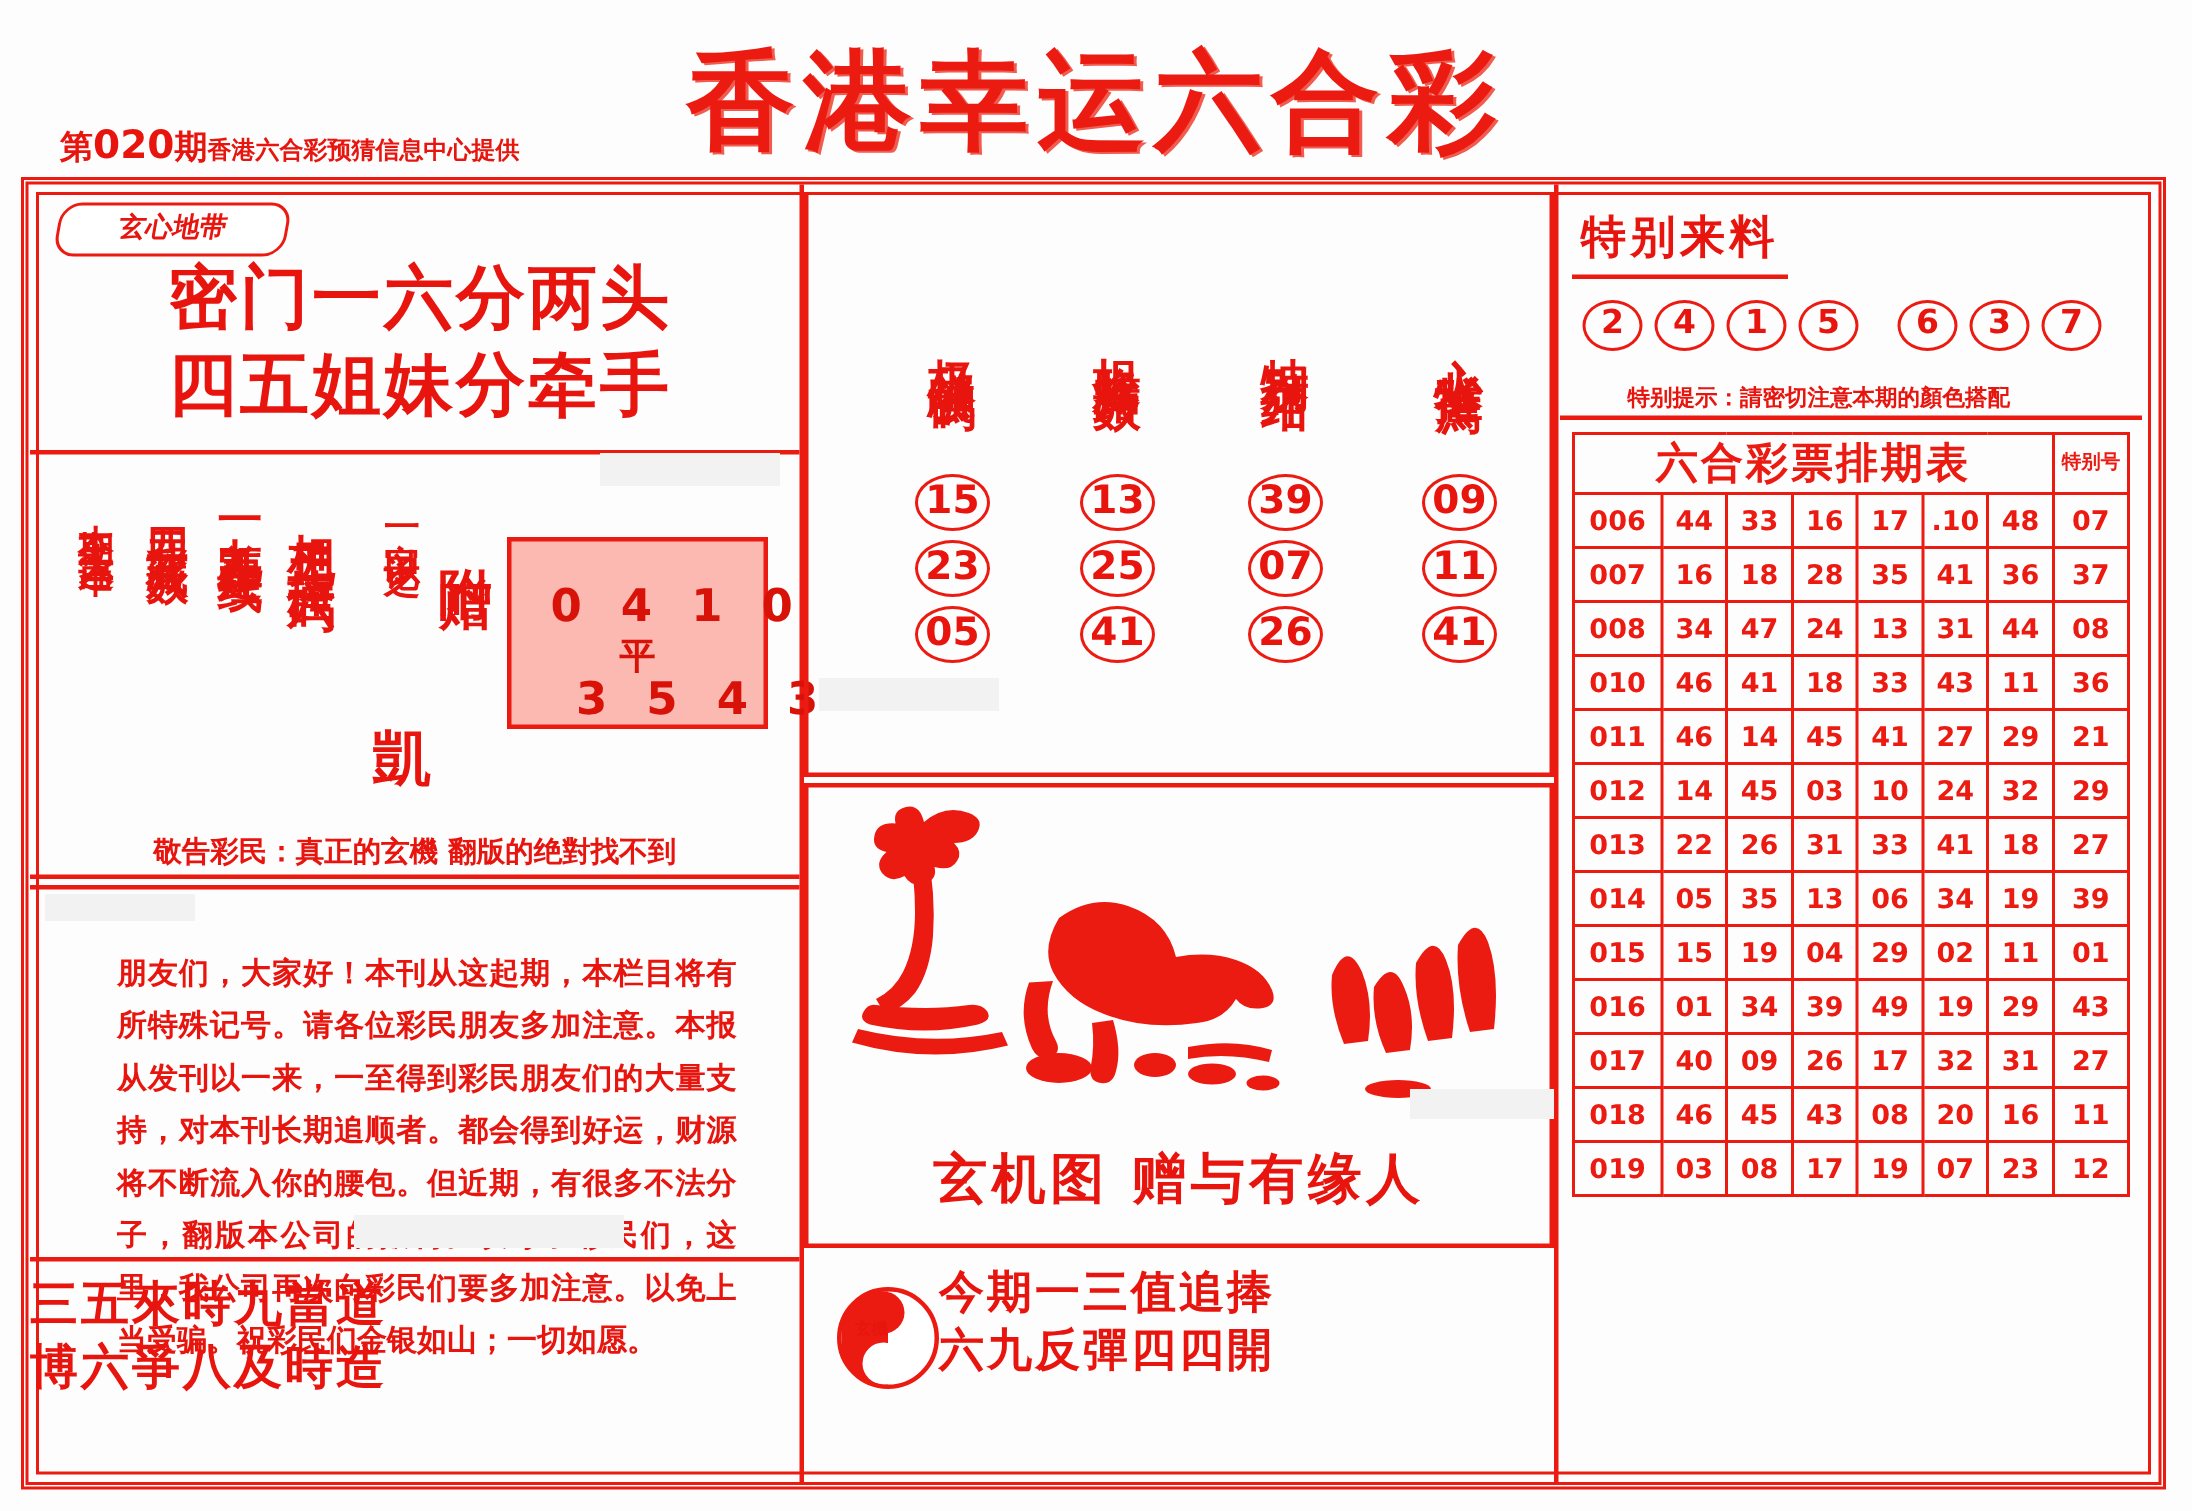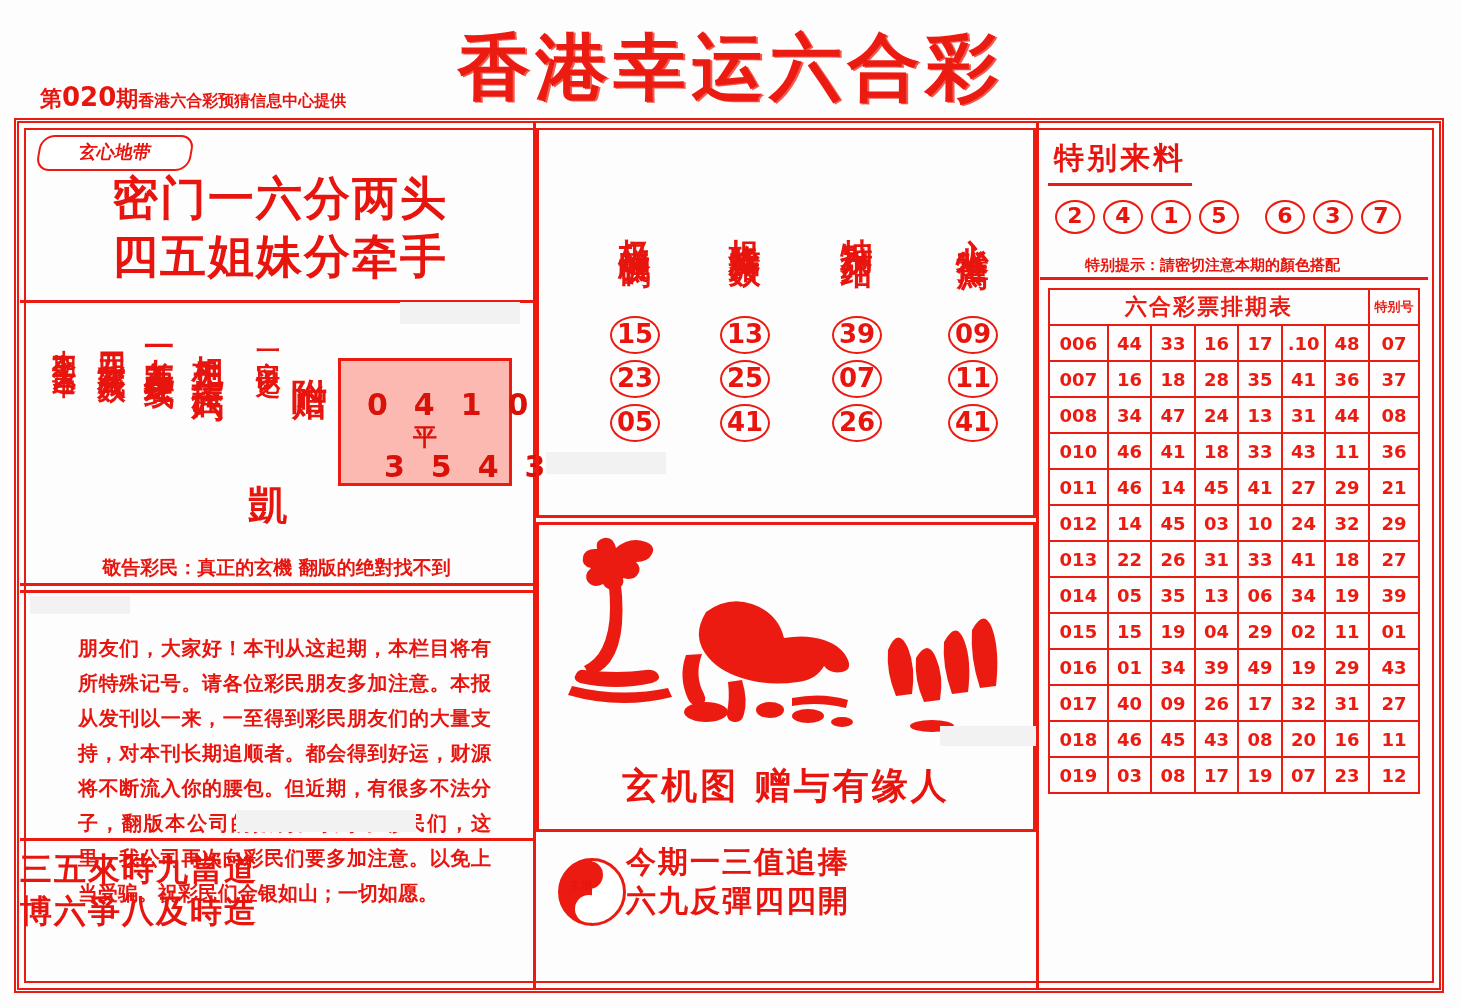--- a/index.html
+++ b/index.html
@@ -177,21 +177,21 @@
   .rt-nums span.gap{margin-left:18px;}
   .rt-tip{
     position:absolute;left:1085px;top:256px;font-size:15px;font-weight:bold;
   }
   .tbl-wrap{position:absolute;left:1048px;top:288px;width:372px;}
   table.sched{border-collapse:collapse;width:372px;font-weight:bold;}
   table.sched td,table.sched th{
     border:2px solid #ec1b12;text-align:center;
     font-size:18px;height:34px;color:#ec1b12;font-weight:bold;padding:0;
   }
-  table.sched th.hdr{font-size:22px;font-family:Liberation Serif, serif;letter-spacing:2px;}
+  table.sched th.hdr{font-size:28px;font-family:Liberation Serif, serif;letter-spacing:2px;}
   table.sched th.sp{font-size:13px;line-height:1.05;width:44px;}
   table.sched td.iss{width:52px;}
   table.sched td.n{width:38px;}
   table.sched td.sp{width:44px;}
 
   
   .sm1{left:400px;top:302px;width:120px;height:22px;}
   .sm2{left:546px;top:452px;width:120px;height:22px;}
   .sm3{left:30px;top:596px;width:100px;height:18px;}
   .sm4{left:236px;top:810px;width:180px;height:22px;}

